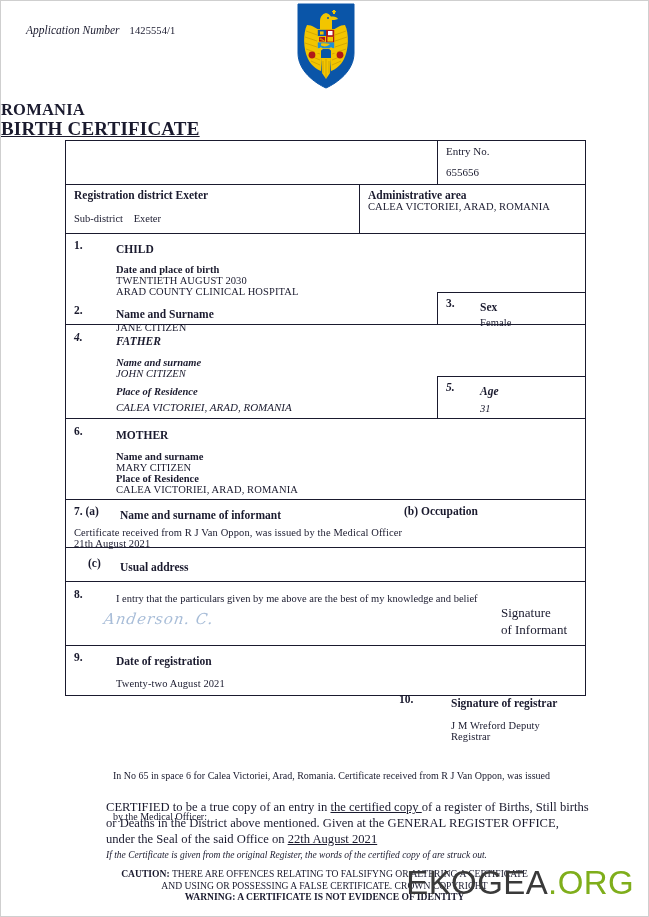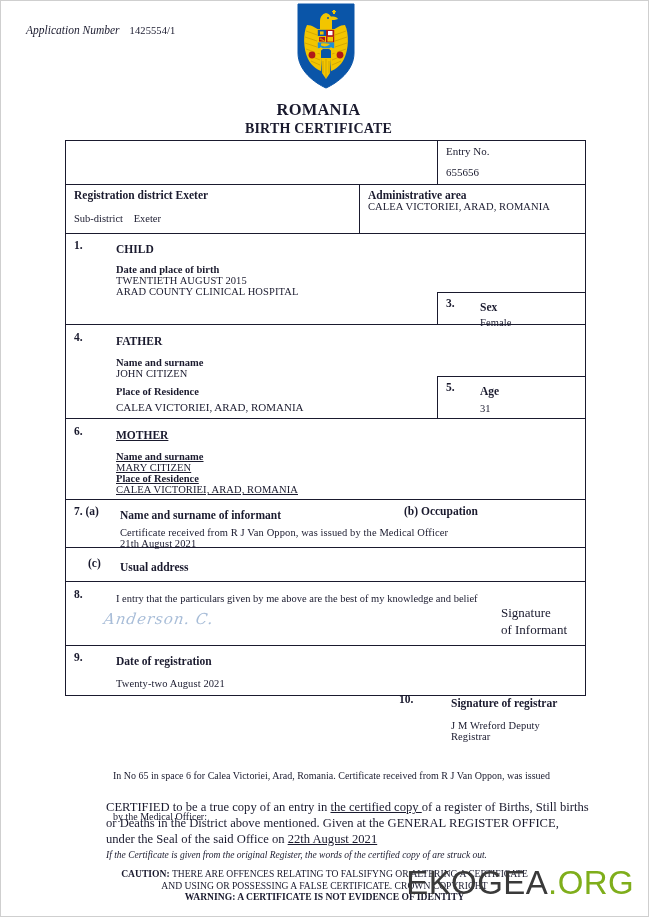--- a/index.html
+++ b/index.html
@@ -44,27 +44,26 @@
     top: 2px;
     width: 58px;
     height: 86px;
   }
 
   .doc-title {
     position: absolute;
     left: 0;
     right: 12px;
     top: 99px;
-    text-align: center;
     font-weight: bold;
     font-size: 16.5px;
     letter-spacing: 0.2px;
     line-height: 19px;
   }
-  .doc-title .l2 { font-size: 14px; }
+  .doc-title .l2 { font-size: 19px; text-decoration: underline; }
 
   
   .cert-table {
     position: absolute;
     left: 64px;
     top: 139px;
     width: 521px;
     border: 1.4px solid #1a1a2e;
     box-sizing: border-box;
   }
@@ -101,21 +100,21 @@
   }
   .val {
     font-size: 10.5px;
     letter-spacing: 0.1px;
   }
   .val-lg {
     font-size: 11px;
   }
 
   .indent { margin-left: 42px; }
-  .indent46 { margin-left: 46px; }
+  .indent46 { }
 
   
   .r-entry { height: 44px; }
   .r-entry .left { flex: 1 1 auto; }
   .r-entry .right { width: 148px; }
   .r-entry .right .k { font-size: 11px; }
   .r-entry .right .v { font-size: 11px; margin-top: 9px; }
 
   
   .r-dist { height: 49px; }
@@ -142,37 +141,38 @@
     padding: 4px 8px;
   }
   .r-child .pad { padding: 5px 8px; }
 
   
   .r-father {
     position: relative;
     height: 93px;
     display: block;
     border-bottom: 1.4px solid #1a1a2e;
+    font-style: italic;
   }
   .r-father .agebox {
     position: absolute;
     right: 0;
     top: 51px;
     width: 148px;
     bottom: 0;
     border-left: 1.4px solid #1a1a2e;
     border-top: 1.4px solid #1a1a2e;
     box-sizing: border-box;
     padding: 4px 8px;
   }
   .r-father .pad { padding: 6px 8px; }
 
   
   .r-mother { display: block; height: 81px; }
-  .r-mother .pad { padding: 6px 8px; text-decoration: underline; }
+  .r-mother .pad { padding: 6px 8px; }
 
   
   .r-inf { display: block; height: 48px; }
   .r-inf .pad { padding: 5px 8px; }
   .r-inf .occ {
     position: absolute;
     left: 330px;
     top: 0;
   }
   .r-inf .hdr { position: relative; }
@@ -371,22 +371,26 @@
       </div>
     </div>
 
     <div class="r-child">
       <div class="pad">
         <div>
           <span class="num">1.</span><span class="ttl">CHILD</span>
         </div>
         <div class="indent" style="margin-top:7px">
           <div class="sub">Date and place of birth</div>
-          <div class="val">TWENTIETH AUGUST 2015</div>
+          <div class="val">TWENTIETH AUGUST 2030</div>
           <div class="val">ARAD COUNTY CLINICAL HOSPITAL</div>
+        </div>
+        <div style="margin-top:7px">
+          <span class="num">2.</span><span class="ttl">Name and Surname</span>
+          <div class="indent val">JANE CITIZEN</div>
         </div>
       </div>
       <div class="sexbox">
         <div>
           <span class="num" style="width:34px">3.</span><span class="ttl">Sex</span>
         </div>
         <div class="val" style="margin-left:34px;margin-top:2px">Female</div>
       </div>
     </div>
 

